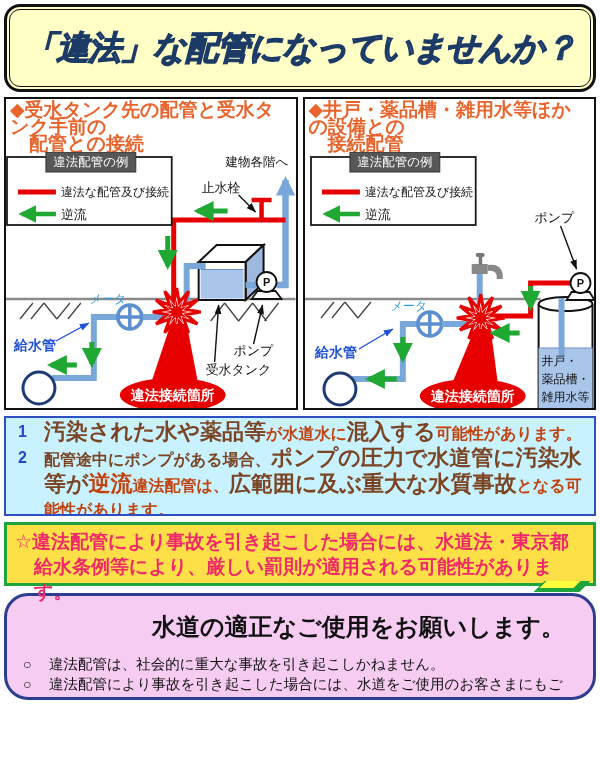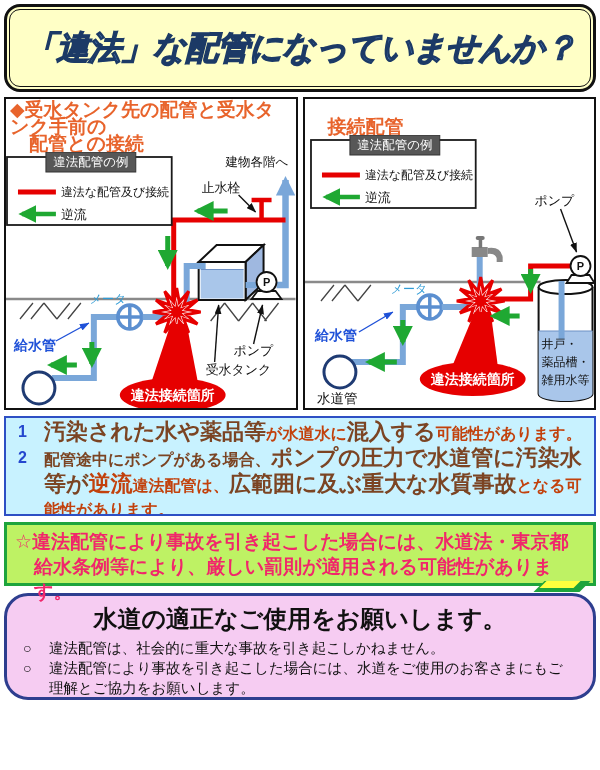--- a/index.html
+++ b/index.html
@@ -32,33 +32,33 @@
   .points{margin:6px 4px 0;height:100px;border:2px solid #2D4FC4;background:#C8F2FF;
           padding:2px 8px;overflow:hidden;font-weight:bold;}
   .pt{display:flex;}
   .pt .no{flex:0 0 30px;padding-left:4px;color:#2547CE;font-size:16px;line-height:24px;}
   .pt p{flex:1;margin:0;line-height:24px;font-size:16px;}
   .em{color:#7B4423;}
   .bl{color:#c2410c;}
   .lg{font-size:22px;}
 
   
-  .penalty{position:relative;margin:6px 4px 0;height:64px;border:3px solid #1DA43C;background:#bef264;
+  .penalty{position:relative;margin:6px 4px 0;height:64px;border:3px solid #1DA43C;background:#fde047;
            padding:4px 8px;overflow:visible;}
   .penalty p{margin:0;font-size:19px;font-weight:bold;color:#F1266B;line-height:25px;
              padding-left:1em;text-indent:-1em;}
   .penalty .tail-a{position:absolute;right:8px;bottom:-9px;width:46px;height:11px;
                    background:#1DA43C;transform:skewX(-45deg);}
   .penalty .tail-b{position:absolute;right:16px;bottom:-5px;width:34px;height:7px;
                    background:#FFFF3E;transform:skewX(-45deg);}
 
   
   .footer{margin:7px 4px 0;height:107px;border:3px solid #2E3E8F;border-radius:24px;background:#F6CCF2;
           padding:4px 16px 6px;overflow:hidden;}
-  .footer h2{margin:4px;text-align:center;font-size:24px;line-height:30px;font-weight:600;color:#111;}
+  .footer h2{margin:12px;text-align:right;font-size:24px;line-height:30px;font-weight:600;color:#111;}
   .bullet{display:flex;gap:10px;}
   .bullet .m{flex:0 0 16px;font-size:14px;line-height:20px;color:#111;}
   .bullet p{flex:1;margin:0;font-size:14.5px;line-height:20px;color:#111;}
 </style>
 </head>
 <body>
 
 <div class="page">
 
   <div class="banner">
@@ -161,21 +161,21 @@
         <text x="12" y="267" font-size="13.5" fill="#111">水道管</text>
         <text x="228" y="203" font-size="13" fill="#111">ポンプ</text>
         <line x1="248" y1="192" x2="257" y2="153" stroke="#111" stroke-width="1.4" marker-end="url(#ab)"></line>
         <text x="200" y="222" font-size="13" fill="#111">受水タンク</text>
         <line x1="209" y1="210" x2="213" y2="153" stroke="#111" stroke-width="1.4" marker-end="url(#ab)"></line>
       </svg>
     </div>
 
     <div class="panel">
       <p class="p-head">
-        <br>
+        <span>◆井戸・薬品槽・雑用水等ほかの設備との</span><br>
         <span class="ln2">接続配管</span>
       </p>
       <svg viewBox="0 0 290 271" preserveAspectRatio="none">
         <line x1="0" y1="147" x2="236" y2="147" stroke="#8a8a8a" stroke-width="2.5"></line>
         <path d="M16,166L29,150M27,166L40,150M40,150L53,166M53,166L66,150" stroke="#444" stroke-width="1.3" fill="none"></path>
 
         <g>
           <path d="M234,152 L234,259 A27,7 0 0 0 288,259 L288,152" fill="#fff" stroke="#111" stroke-width="2"></path>
           <path d="M234,196 L234,259 A27,7 0 0 0 288,259 L288,196 Z" fill="#A9C6EA"></path>
           <line x1="234" y1="196" x2="288" y2="196" stroke="#6C8FC4" stroke-width="1.2"></line>

